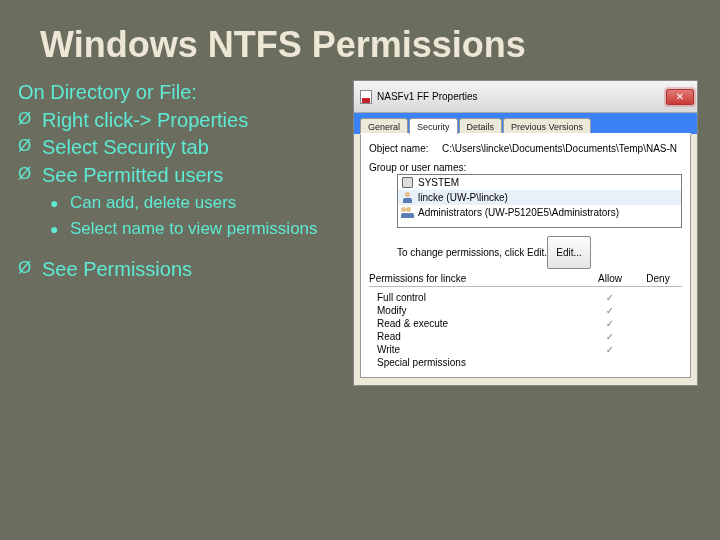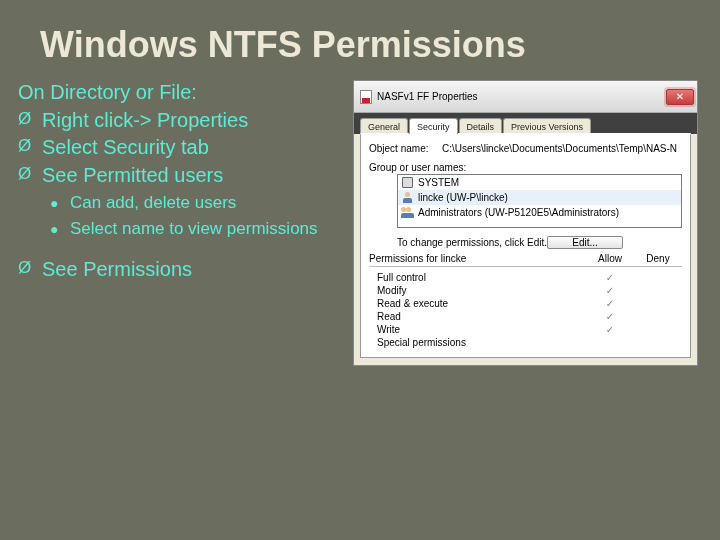--- a/index.html
+++ b/index.html
@@ -70,21 +70,21 @@
     width: 28px; height: 16px; border-radius: 2px;
     background: linear-gradient(#e27a76, #c83c38);
     color: #fff; display: flex; align-items: center; justify-content: center;
     font-size: 10px; border: 1px solid #a33;
     box-shadow: 0 0 0 2px rgba(200,60,56,0.25);
   }
   .tabs-row {
     display: flex;
     padding: 5px 6px 0 6px;
     gap: 1px;
-    background: #404040;
+    background: #3b82f6;
     font-size: 9px;
   }
   .tab {
     padding: 3px 7px 2px 7px;
     background: #ece9d8;
     border: 1px solid #999;
     border-bottom: none;
     border-radius: 3px 3px 0 0;
     color: #222;
   }
@@ -142,22 +142,22 @@
     content: ''; position: absolute; bottom: 0; left: 0; width: 13px; height: 5px;
     background: #5a7db4; border-radius: 2px 2px 0 0;
   }
   .edit-row {
     display: flex; align-items: center; 
     margin-top: 8px; font-size: 10px; margin-left: 28px;
   }
   .win-btn {
     border: 1px solid #888;
     background: linear-gradient(#fdfdfd, #e4e4e4);
-    padding: 0 0;
-    width: 76px;
+    padding: 10px 0;
+    width: 44px;
     text-align: center;
     font-size: 10px;
     border-radius: 2px;
   }
   .perm-hdr {
     display: flex; margin-top: 4px; font-size: 10px;
   }
   .perm-hdr .pname { flex: 1; }
   .perm-hdr .col { width: 48px; text-align: center; }
   .perm-div { border: none; border-top: 1px solid #bbb; margin: 2px 0 4px 0; }

